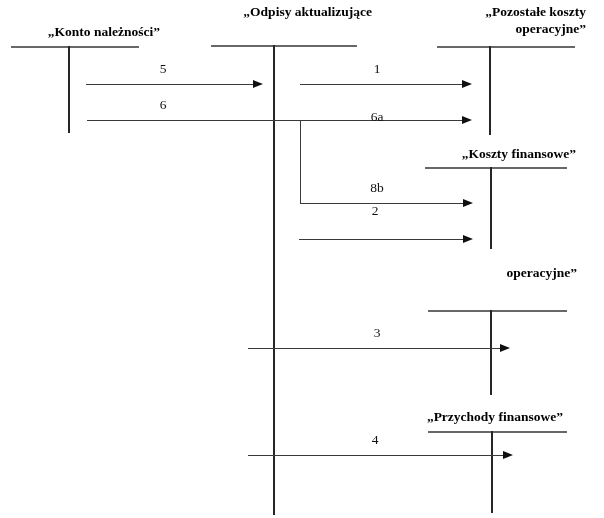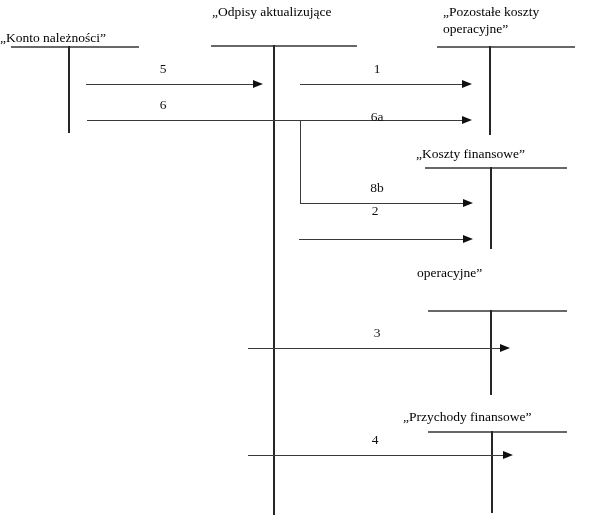--- a/index.html
+++ b/index.html
@@ -6,22 +6,22 @@
   .stage{
     position:relative;
     width:604px;height:518px;
     background:#ffffff;
     font-family:"Liberation Serif","DejaVu Serif",serif;
     color:#000;
     overflow:hidden;
   }
   .title{
     position:absolute;
-    text-align:left;
-    font-weight:normal;
+    text-align:right;
+    font-weight:bold;
     font-size:13.5px;
     line-height:17px;
     color:#000;
     white-space:nowrap;
   }
   .title span{display:block;}
   .bar{position:absolute;height:2px;background:#686868;}
   .stem{position:absolute;width:2px;background:#262626;}
   .vline{position:absolute;width:1px;background:#3a3a3a;}
   .arrow{position:absolute;height:9px;}
@@ -38,37 +38,37 @@
     font-size:13.5px;line-height:15px;
     color:#111;
   }
 </style>
 </head>
 <body>
 
 <div class="stage">
 
   <div>
-    <div class="title" style="left:0px;top:29px;width:160px">
+    <div class="title" style="left:0px;top:23px;width:160px">
       <span>„Konto należności”</span>
     </div>
     <div class="bar" style="left:11px;top:46px;width:128px"></div>
     <div class="stem" style="left:68px;top:46px;height:87px"></div>
   </div>
 
   <div>
     <div class="title" style="left:212px;top:3px;width:160px">
       <span>„Odpisy aktualizujące</span>
     </div>
     <div class="bar" style="left:211px;top:45px;width:146px"></div>
     <div class="stem" style="left:273px;top:45px;height:470px"></div>
   </div>
 
   <div>
-    <div class="title" style="left:443px;top:3px;width:160px">
+    <div class="title" style="left:426px;top:3px;width:160px">
       <span>„Pozostałe koszty</span>
       <span>operacyjne”</span>
     </div>
     <div class="bar" style="left:437px;top:46px;width:138px"></div>
     <div class="stem" style="left:489px;top:46px;height:89px"></div>
   </div>
 
   <div>
     <div class="title" style="left:416px;top:145px;width:160px">
       <span>„Koszty finansowe”</span>

